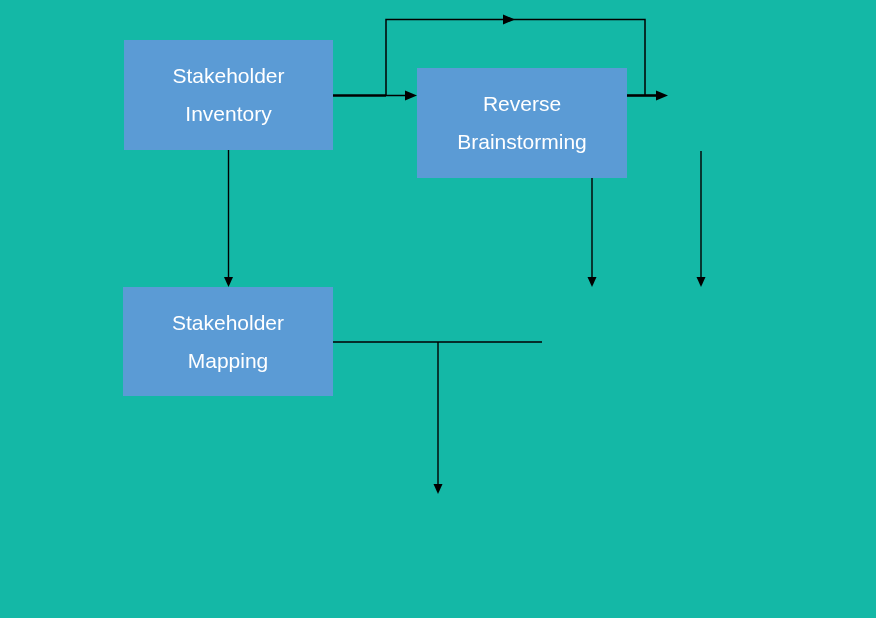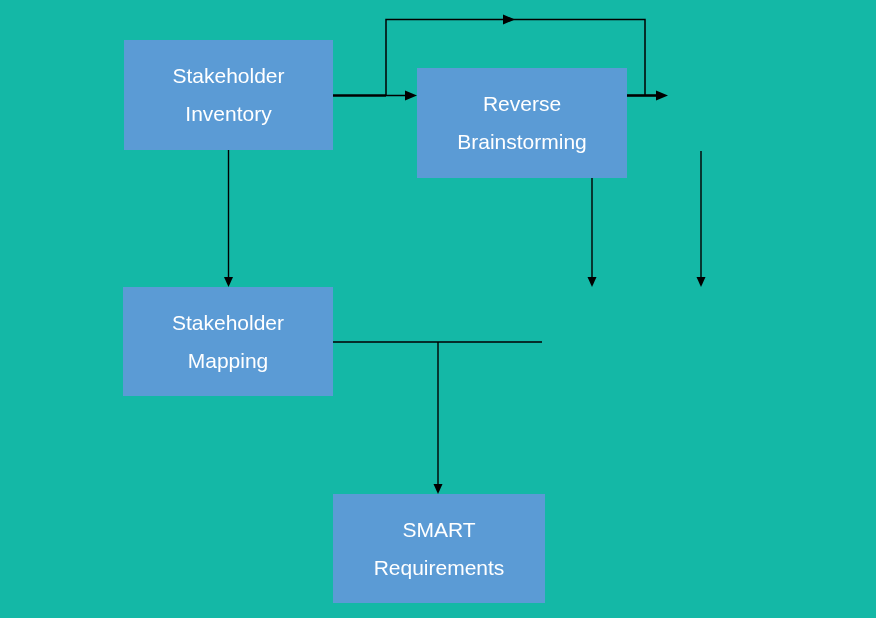--- a/index.html
+++ b/index.html
@@ -95,18 +95,14 @@
 Inventory</span>
   </div>
   <div class="node n1">
     <span>Reverse
 Brainstorming</span>
   </div>
   <div class="node n3">
     <span>Stakeholder
 Mapping</span>
   </div>
-  <div class="node n5">
-    <span>SMART
-Requirements</span>
-  </div>
 
 </div>
 
 </body></html>

